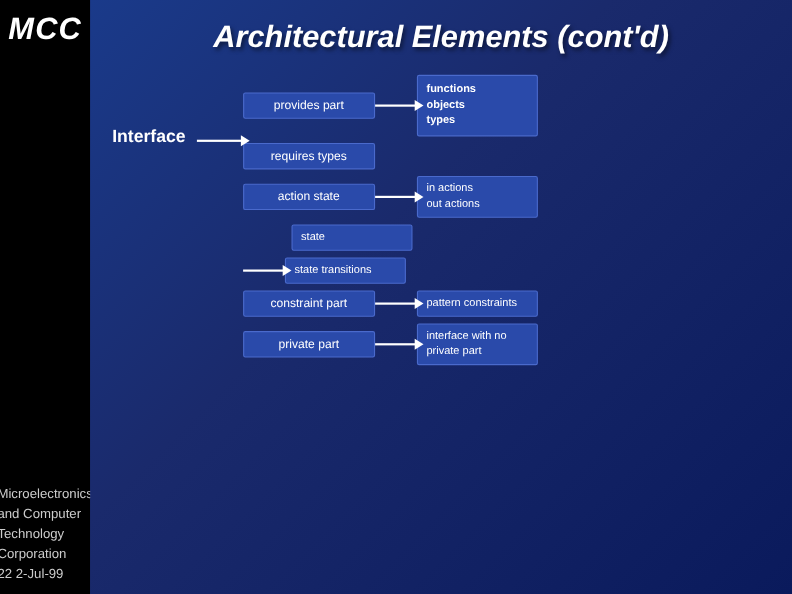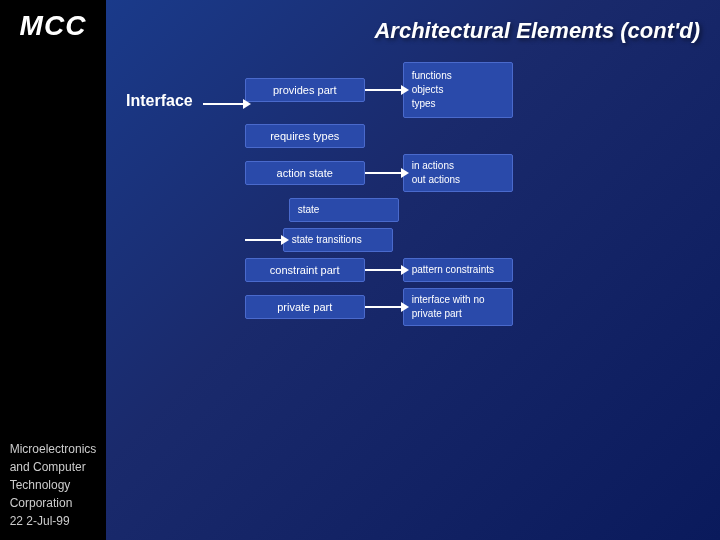--- a/index.html
+++ b/index.html
@@ -8,21 +8,21 @@
       width: 720px;
       height: 540px;
       background: #1a2a6c;
       font-family: Arial, sans-serif;
       overflow: hidden;
       display: flex;
     }
 
     
     .sidebar {
-      width: 106px;
+      width: 82px;
       height: 540px;
       background: #000;
       display: flex;
       flex-direction: column;
       align-items: center;
       justify-content: space-between;
       padding: 10px 5px 10px 5px;
       flex-shrink: 0;
     }
 
@@ -43,24 +43,24 @@
     
     .main {
       flex: 1;
       background: linear-gradient(135deg, #1a3a8a 0%, #1a2a6c 40%, #0a1a5c 100%);
       padding: 18px 20px 15px 20px;
       position: relative;
     }
 
     .title {
       color: #fff;
-      font-size: 22px;
+      font-size: 28px;
       font-weight: bold;
       font-style: italic;
-      text-align: right;
+      text-align: center;
       margin-bottom: 18px;
       text-shadow: 2px 2px 4px rgba(0,0,0,0.5);
     }
 
     
     .interface-label {
       color: #fff;
       font-size: 16px;
       font-weight: bold;
       margin-right: 10px;
@@ -111,21 +111,21 @@
     
     .diagram-container {
       display: flex;
       align-items: flex-start;
       gap: 0;
     }
 
     .interface-section {
       display: flex;
       align-items: center;
-      margin-top: 30px;
+      margin-top: 48px;
       flex-shrink: 0;
     }
 
     .rows-section {
       display: flex;
       flex-direction: column;
       gap: 6px;
     }
 
     .diagram-row {
@@ -160,21 +160,21 @@
       </div>
     </div>
 
     <div class="rows-section">
 
       <div style="display:flex; flex-direction:column; gap:6px;">
 
         <div class="diagram-row">
           <div class="part-box">provides part</div>
           <div class="h-arrow"></div>
-          <div class="result-box" style="padding-top:6px; padding-bottom:6px;">
+          <div class="result-box" style="padding-top:6px; padding-bottom:6px;font-weight:bold;">
             functions<br>objects<br>types
           </div>
         </div>
 
         <div class="diagram-row">
           <div class="part-box">requires types</div>
           <div style="width:44px;"></div>
           <div style="width:110px;"></div>
         </div>
 

